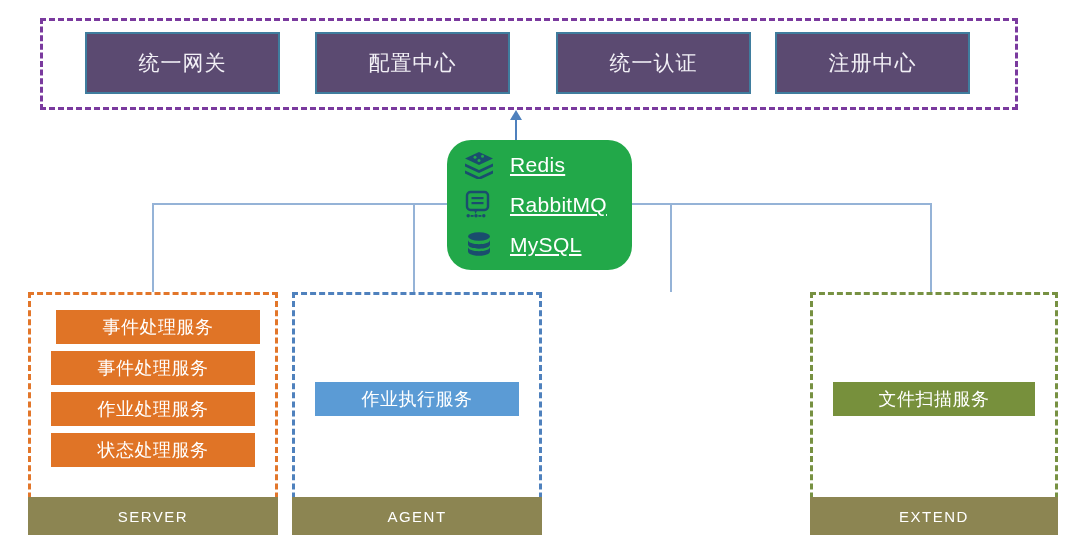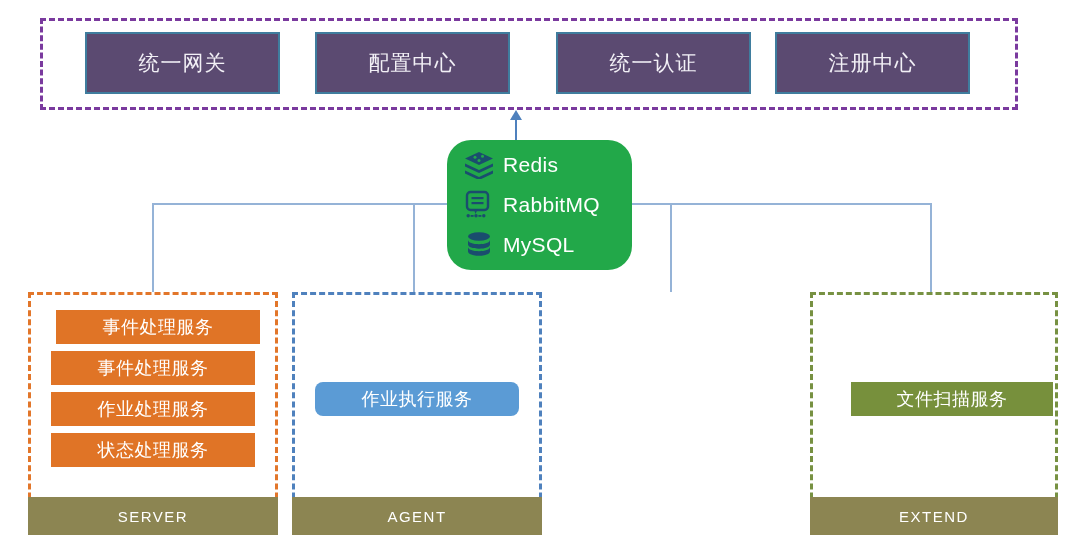--- a/index.html
+++ b/index.html
@@ -33,21 +33,21 @@
 
   
   .middleware{
     position:absolute;left:447px;top:140px;width:185px;height:130px;
     background:#22a849;border-radius:24px;
     display:flex;flex-direction:column;justify-content:center;
     padding-left:14px;box-sizing:border-box;gap:2px;
   }
   .mw-row{display:flex;align-items:center;height:38px;}
   .mw-ico{width:36px;height:34px;flex:0 0 36px;display:flex;align-items:center;justify-content:center;}
-  .mw-label{color:#ffffff;font-size:21px;margin-left:6px;letter-spacing:.3px;}
+  .mw-label{color:#ffffff;font-size:21px;margin-left:13px;letter-spacing:.3px;text-decoration:underline;}
 
   
   .group{position:absolute;top:292px;height:243px;box-sizing:border-box;}
   .group-frame{position:absolute;left:0;top:0;width:100%;height:100%;
     border:3px dashed #888;box-sizing:border-box;}
   .group-label{
     position:absolute;left:0;bottom:0;width:100%;height:38px;
     background:#8c8552;display:flex;align-items:center;justify-content:center;
     color:#ffffff;font-size:15px;letter-spacing:1.5px;box-sizing:border-box;
   }
@@ -155,32 +155,32 @@
     <div class="svc" id="g0s2" style="left: 23px; width: 204px; top: 100px; background: rgb(224, 116, 38);">
         <span>作业处理服务</span>
       </div>
     <div class="group-label" style="background: rgb(140, 133, 82);">
         <span>SERVER</span>
       </div>
   </div>
 
   <div class="group" id="group-1" style="left: 292px; width: 250px;">
     <div class="group-frame" style="border-color: rgb(79, 129, 189);"></div>
-    <div class="svc" id="g1s0" style="left: 23px; width: 204px; top: 90px; background: rgb(91, 155, 213); border-radius: 8px;">
+    <div class="svc" id="g1s0" style="left: 23px; width: 204px; top: 90px; background: rgb(91, 155, 213);">
         <span>作业执行服务</span>
       </div>
     <div class="group-label" style="background: rgb(140, 133, 82);">
         <span>AGENT</span>
       </div>
   </div>
 
 
   <div class="group" id="group-3" style="left: 810px; width: 248px;">
     <div class="group-frame" style="border-color: rgb(119, 145, 66);"></div>
-    <div class="svc" id="g3s0" style="left: 41px; width: 202px; top: 90px; background: rgb(119, 144, 60); text-align: center;">
+    <div class="svc" id="g3s0" style="left: 23px; width: 202px; top: 90px; background: rgb(119, 144, 60); text-align: center;">
         <span>文件扫描服务</span>
       </div>
     <div class="group-label" style="background: rgb(140, 133, 82);">
         <span>EXTEND</span>
       </div>
   </div>
 
 </div>
 
 </body></html>

